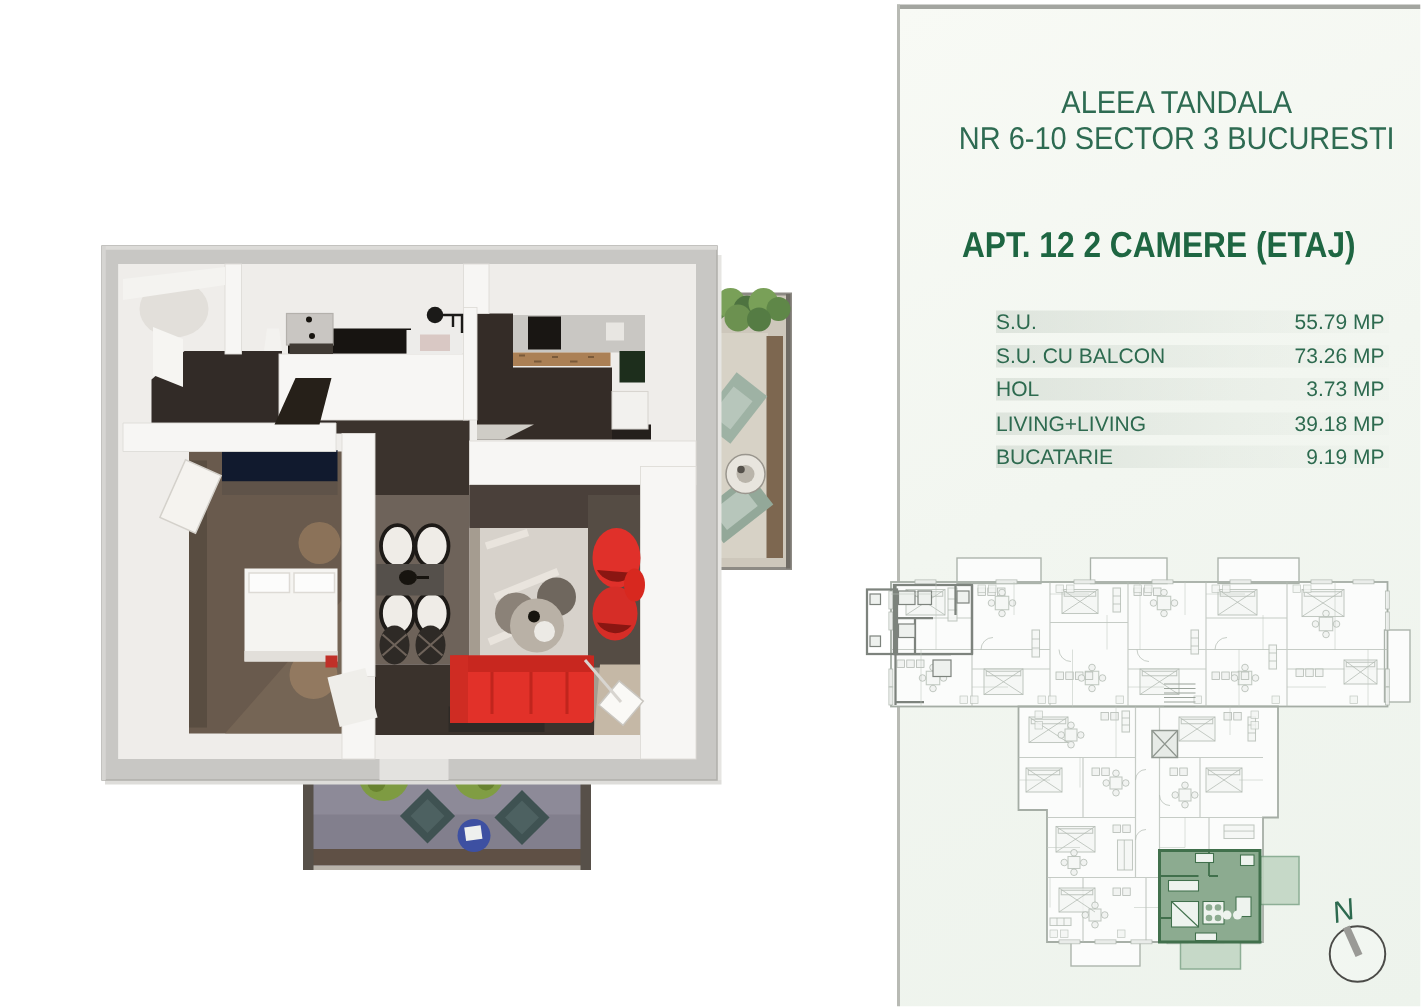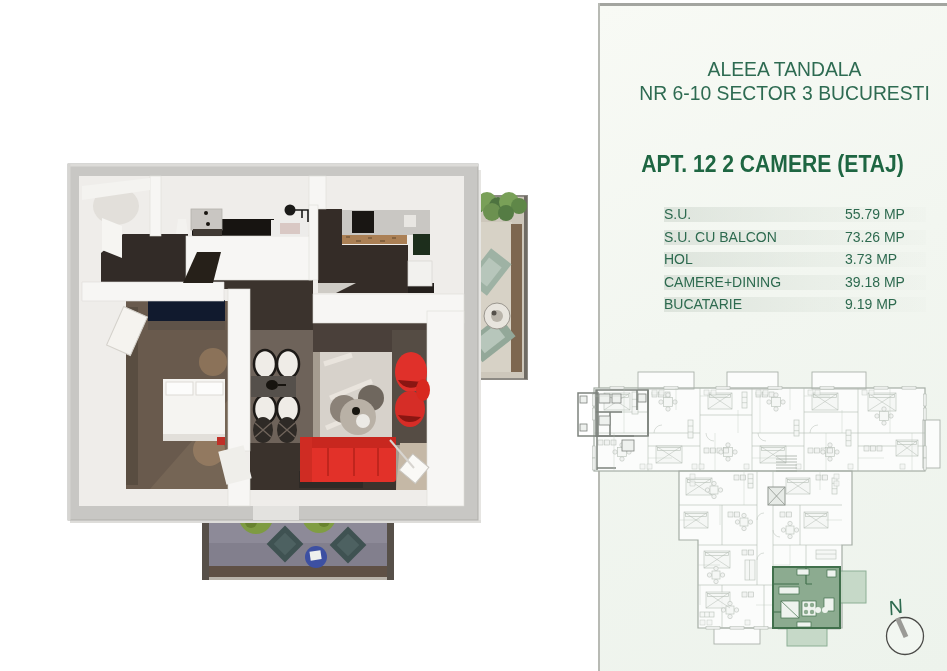--- a/index.html
+++ b/index.html
@@ -13,21 +13,21 @@
   .hd{position:absolute;color:#2d6a4f;text-align:center;}
   #hd1{left:612px;top:57px;width:345px;font-size:21px;line-height:23.5px;color:#2e6b52;
        transform:scaleX(0.92);transform-origin:50% 50%;white-space:nowrap;}
   #hd2{left:600px;top:150px;width:345px;font-size:24px;font-weight:bold;color:#1e6642;
        transform:scaleX(0.88);transform-origin:50% 50%;letter-spacing:0px;white-space:nowrap;}
   #tbl{position:absolute;left:662px;top:193px;width:262px;margin-top:11px;}
   .row{position:relative;height:22.6px;font-size:14px;color:#2d6a4f;}
   .row .bar{position:absolute;left:2px;top:3px;right:-2px;height:15px;
       background:linear-gradient(90deg,rgba(196,206,196,0.45),rgba(214,222,213,0.30) 60%,rgba(224,230,223,0.12));}
   .row .lb{position:absolute;left:2px;top:2px;}
-  .row .vl{position:absolute;left:183px;top:2px;width:78px;}
+  .row .vl{position:absolute;left:183px;top:2px;width:78px;text-align:right;}
 </style>
 </head>
 <body>
 <div id="panel"></div>
 <div id="topline"></div>
 <div id="vline"></div>
 <div id="hd1" class="hd">ALEEA TANDALA<br>NR 6-10 SECTOR 3 BUCURESTI</div>
 <div id="hd2" class="hd">APT. 12 2 CAMERE (ETAJ)</div>
 <div id="tbl">
   <div class="row">
@@ -40,21 +40,21 @@
       <span class="lb">S.U. CU BALCON</span>
       <span class="vl">73.26 MP</span>
     </div>
   <div class="row">
       <div class="bar"></div>
       <span class="lb">HOL</span>
       <span class="vl">3.73 MP</span>
     </div>
   <div class="row">
       <div class="bar"></div>
-      <span class="lb">CAMERE+DINING</span>
+      <span class="lb">LIVING+LIVING</span>
       <span class="vl">39.18 MP</span>
     </div>
   <div class="row">
       <div class="bar"></div>
       <span class="lb">BUCATARIE</span>
       <span class="vl"> 9.19 MP</span>
     </div>
 </div>
 <svg id="scene" width="947" height="671" viewBox="0 0 947 671" style="position:absolute;left:0;top:0;">
 <g id="apt">

